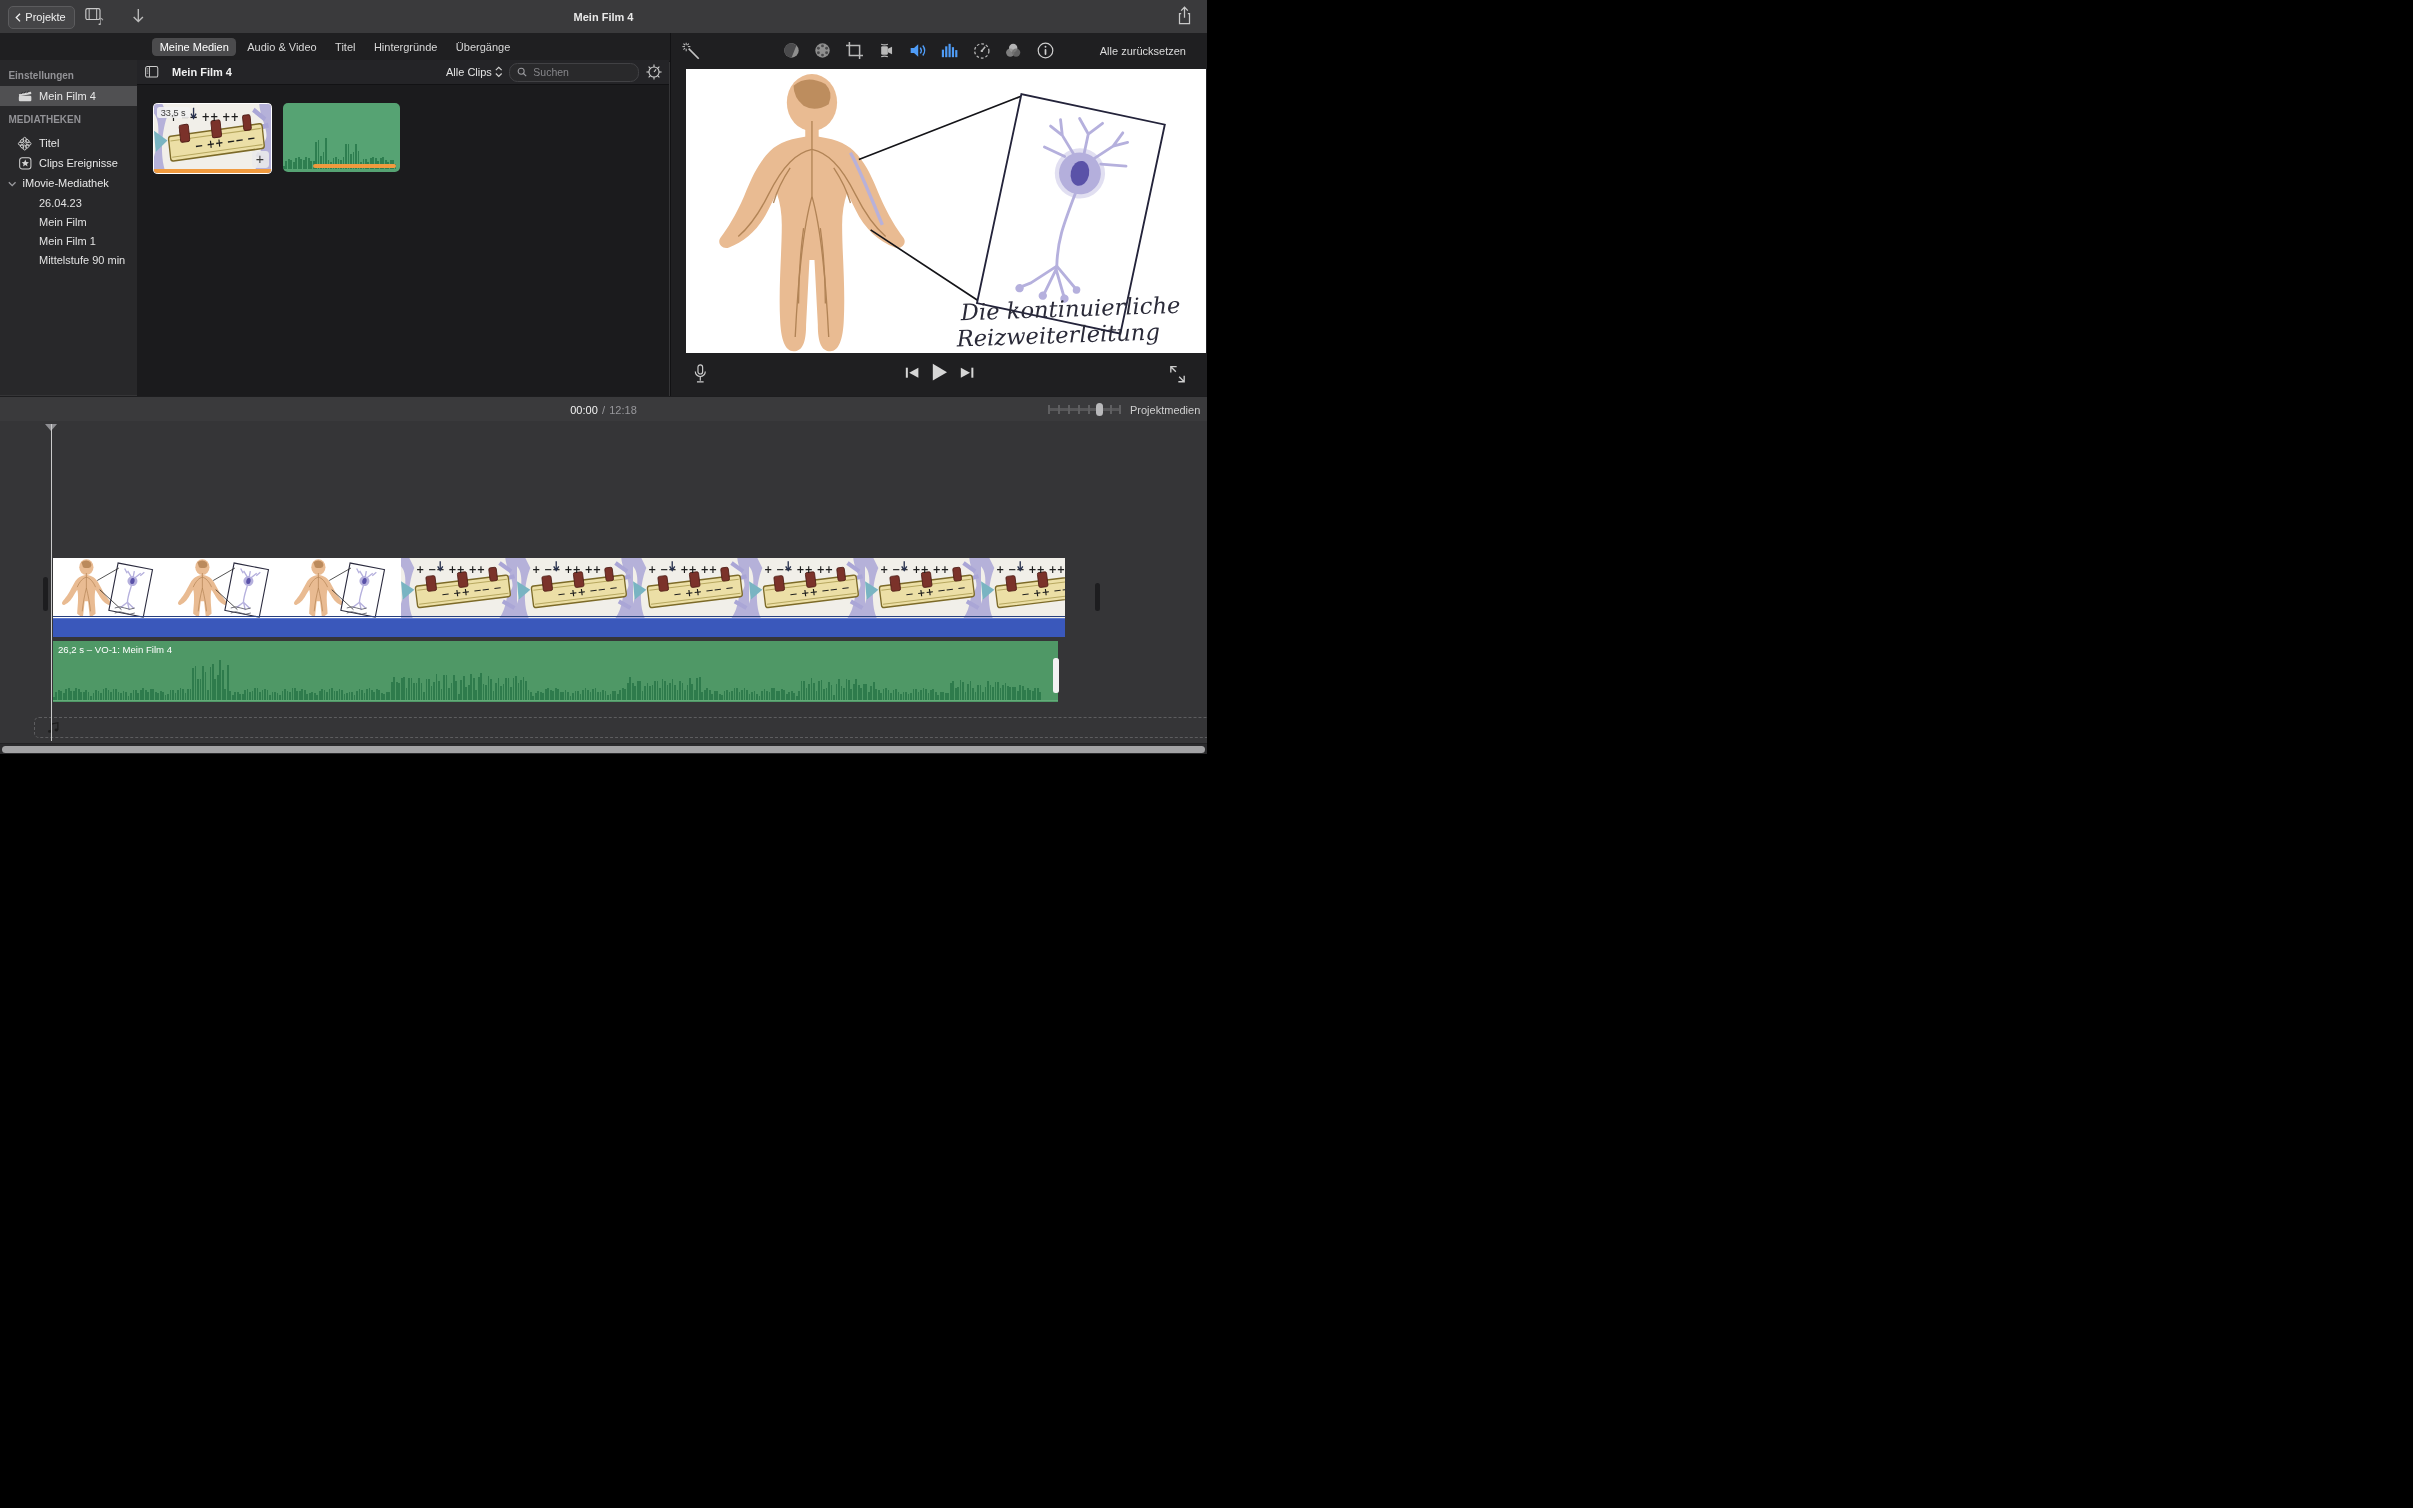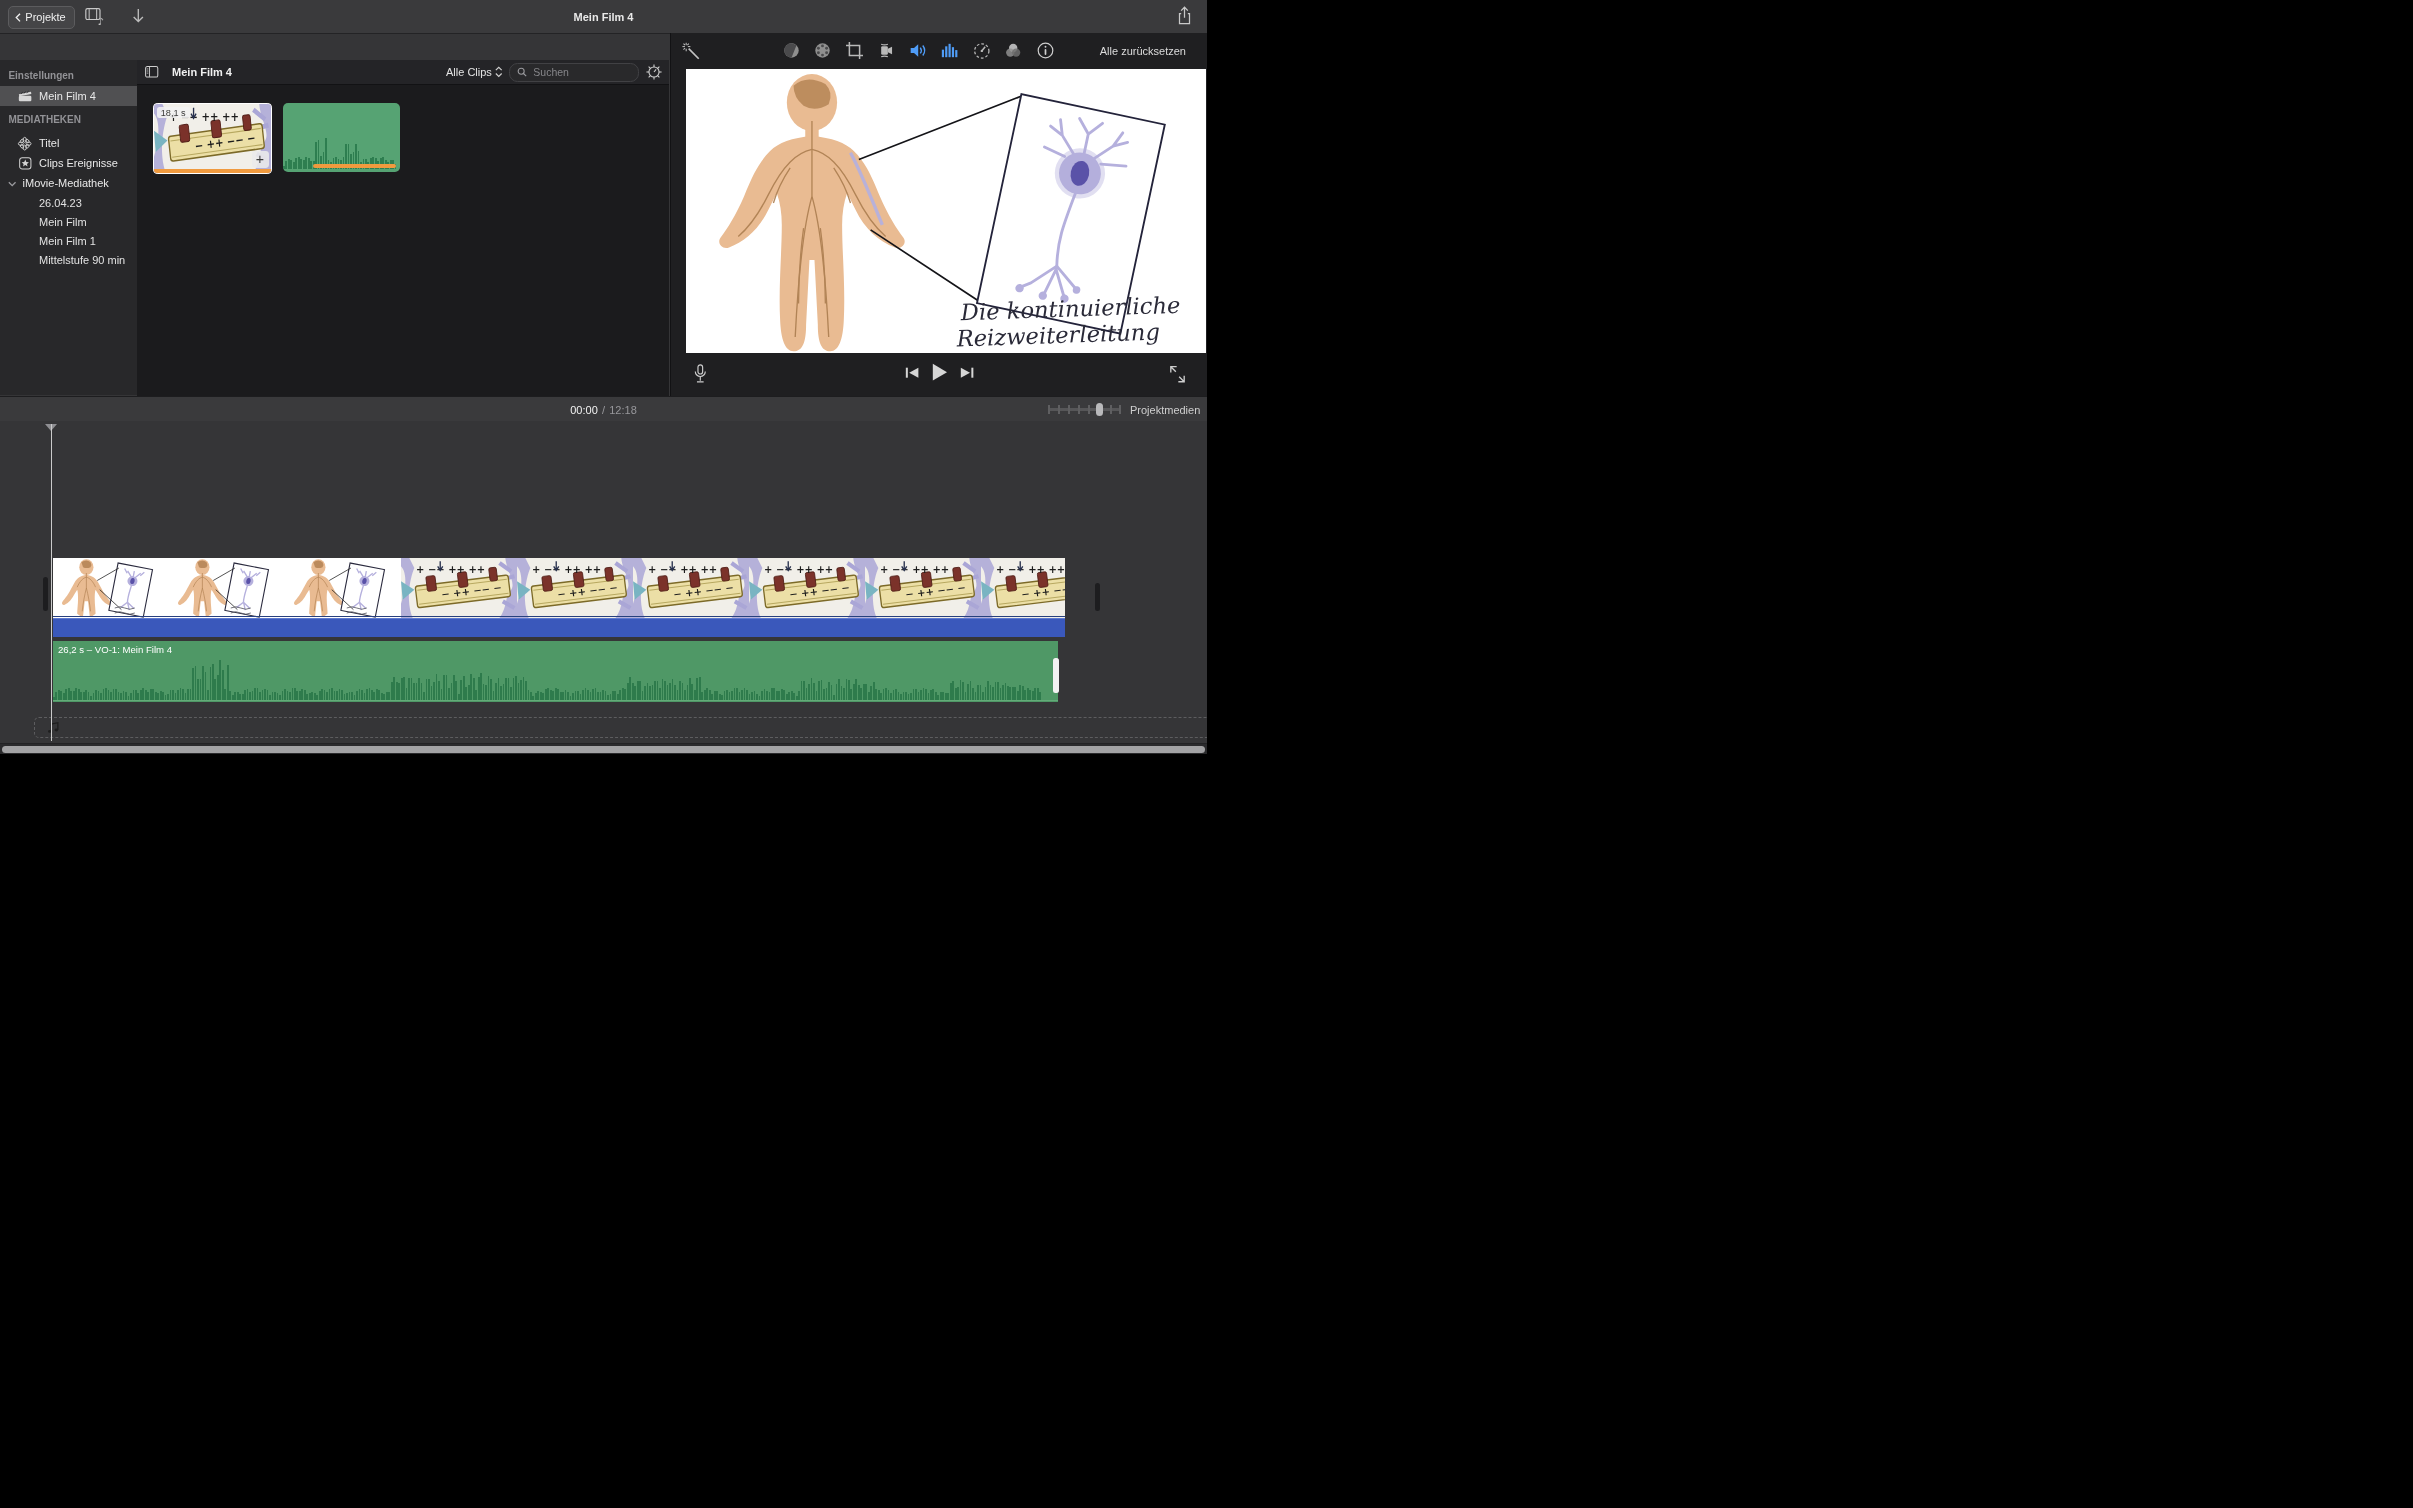--- a/index.html
+++ b/index.html
@@ -123,20 +123,27 @@
     </span>
     <div class="window-title">Mein Film 4</div>
     <span class="tb-icon" style="left:1177px;top:5.9px;">
       <svg width="15" height="20" viewBox="0 0 18 24">
           <path d="M5,9 H3 V21 H15 V9 H13" stroke="#c9c9c9" stroke-width="1.5" fill="none"></path>
           <path d="M9,2 V14 M5,5.5 L9,1.5 L13,5.5" stroke="#c9c9c9" stroke-width="1.5" fill="none"></path>
         </svg>
     </span>
   </div>
 
+  <div class="tabsbar">
+    <span class="tab selected">Meine Medien</span>
+    <span class="tab">Audio &amp; Video</span>
+    <span class="tab">Titel</span>
+    <span class="tab">Hintergründe</span>
+    <span class="tab">Übergänge</span>
+  </div>
 
   <div class="sidebar">
     <div style="height:5.9px;"></div>
     <div class="sb-header">Einstellungen</div>
     <div class="sb-item selected">
       <span class="sb-ic">
         <svg width="14.2" height="11.7" viewBox="0 0 17 14">
             <path d="M1,5 L15.5,2.2 L16,4.8 L1.5,7.6 Z" fill="#d8d8d8"></path>
             <path d="M3.5,4.6 l2.2,-2 M7,4 l2.2,-2 M10.5,3.3 l2.2,-2" stroke="#28282a" stroke-width="1.1"></path>
             <rect x="1" y="7" width="15" height="6.4" rx="1.4" fill="#d8d8d8"></rect>
@@ -240,21 +247,21 @@
       <line x1="2" y1="13" x2="110" y2="13" stroke="#b7a860" stroke-width="1.2"></line>
       <line x1="2" y1="30" x2="110" y2="30" stroke="#b7a860" stroke-width="1.2"></line>
       <rect x="14" y="-2" width="11" height="18" rx="2" fill="#7b322a" stroke="#4f1d16" stroke-width="1"></rect>
       <rect x="52" y="-2" width="11" height="18" rx="2" fill="#7b322a" stroke="#4f1d16" stroke-width="1"></rect>
       <rect x="90" y="-3" width="9" height="16" rx="2" fill="#7b322a" stroke="#4f1d16" stroke-width="1"></rect>
       <text x="30" y="26" font-family="DejaVu Sans" font-size="12" font-weight="bold" fill="#1c1c1c">− ++ −− −</text>
     </g>
     <text x="18" y="18" font-family="DejaVu Sans" font-size="12" font-weight="bold" fill="#1c1c1c">+ −− ++ ++</text>
     <path d="M47,4 L47,14 M44,10 L47,15 L50,10" stroke="#27304d" stroke-width="1.6" fill="none"></path>
   </svg></span>
-      <span class="clip-badge">18,1 s</span>
+      <span class="clip-badge">33,5 s</span>
       <span class="clip-add">+</span>
       <span class="clip-orange"></span>
     </div>
     <div class="clip-audio">
       <div class="wave">
           <span style="height: 3.4px;"></span>
           <span style="height: 8px;"></span>
           <span style="height: 10px;"></span>
           <span style="height: 9px;"></span>
           <span style="height: 7.4px;"></span>

